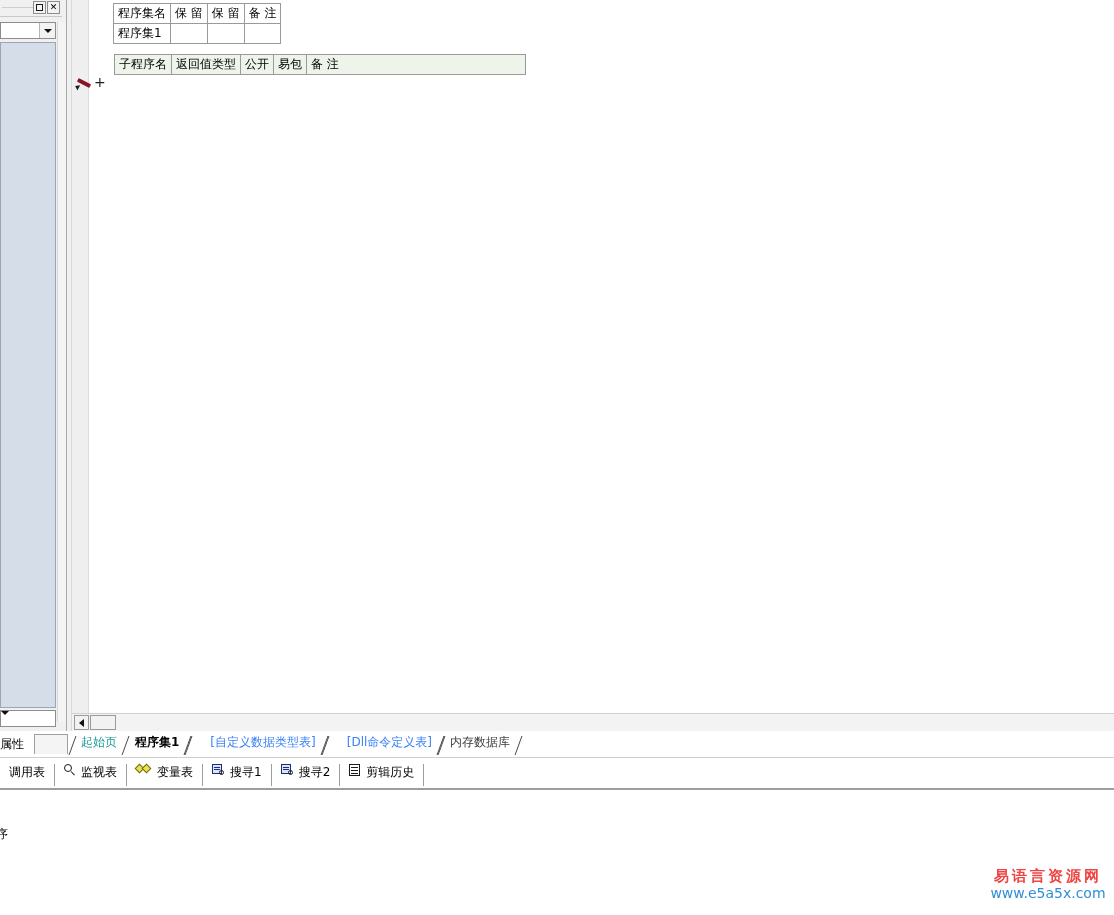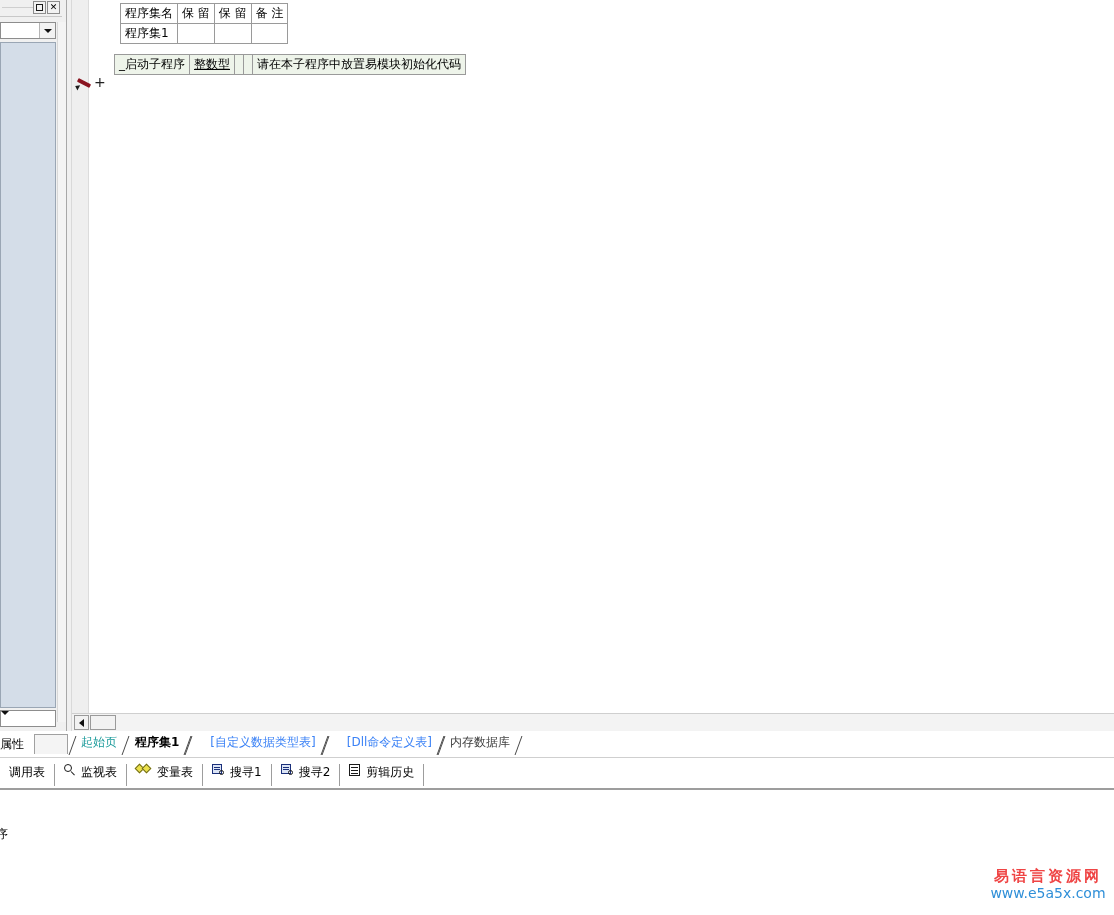--- a/index.html
+++ b/index.html
@@ -110,21 +110,21 @@
   table.etbl { border-collapse: collapse; font-size: 12px; }
   table.etbl td {
     border: 1px solid #9a9a9a;
     padding: 1px 4px;
     height: 17px;
     line-height: 15px;
     white-space: nowrap;
     font-family: "DejaVu Sans", "Liberation Sans", sans-serif;
   }
   .tbl-prog {
-    position: absolute; left: 48px; top: 3px;
+    position: absolute; left: 41px; top: 3px;
     background: #ffffff;
   }
   .tbl-prog td { background: #ffffff; color: #000; }
 
   .tbl-sub {
     position: absolute; left: 42px; top: 54px;
     background: #eef4ea;
   }
   .tbl-sub td { background: #eef4ea; color: #000; }
   .cell-type { color: #0000c8; text-decoration: underline; }
@@ -315,26 +315,26 @@
         <td>程序集1</td>
         <td></td>
         <td></td>
         <td></td>
       </tr>
     </tbody>
       </table>
 
     <table class="etbl tbl-sub">
       <tbody>
-      <tr>
-        <td class="cell-name">_启动子程序</td>
-        <td class="cell-type">整数型</td>
-        <td></td>
-        <td></td>
-        <td class="cell-note">请在本子程序中放置易模块初始化代码</td>
+          <tr>
+        <td>子程序名</td>
+        <td>返回值类型</td>
+        <td>公开</td>
+        <td>易包</td>
+        <td style="width:210px">备 注</td>
       </tr>
     </tbody>
       </table>
   </div>
 
   <div class="hscroll">
     <div class="hs-arrow l">
       <div class="tri-left"></div>
     </div>
     <div class="hs-thumb"></div>

